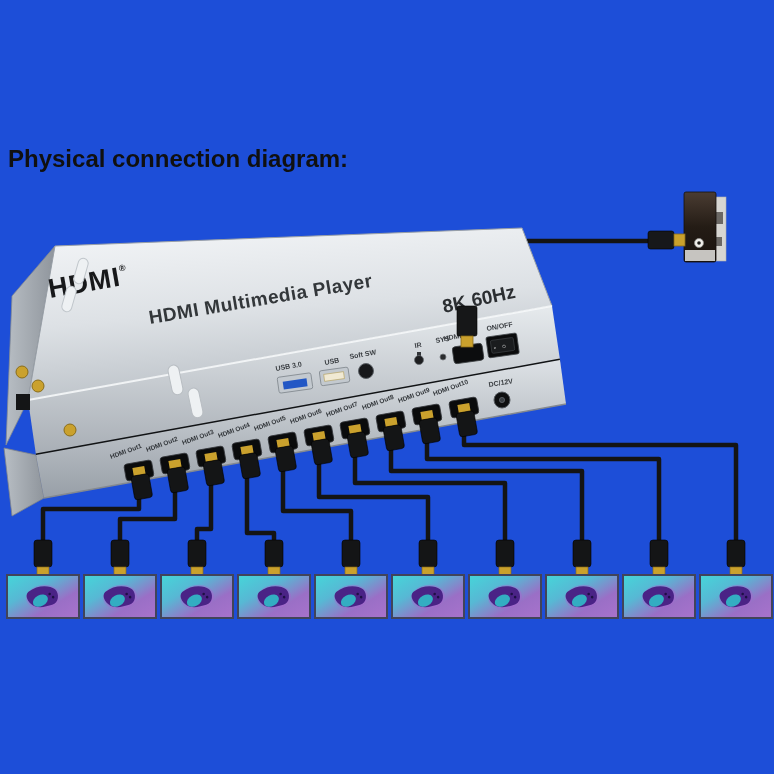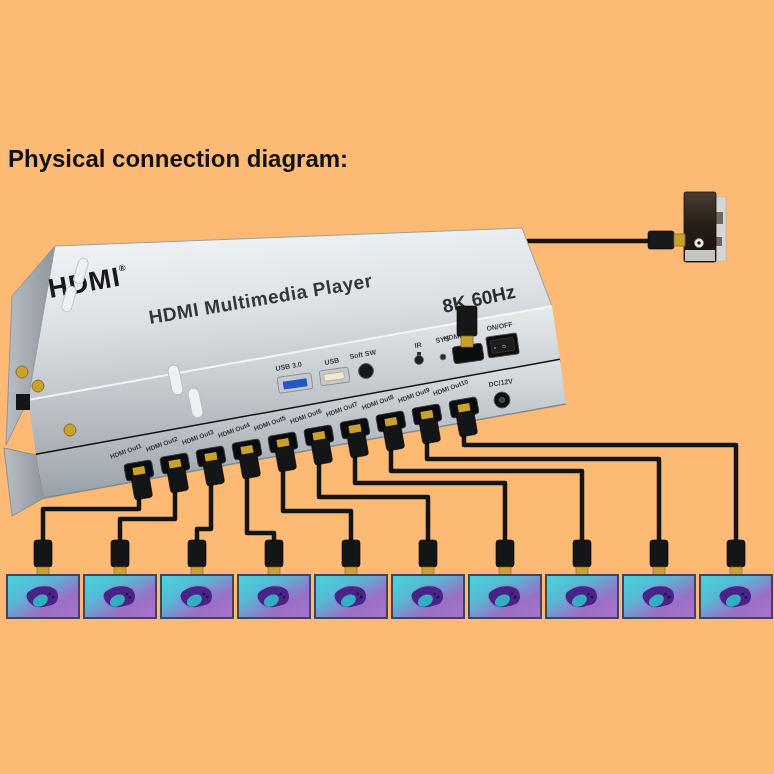--- a/index.html
+++ b/index.html
@@ -1,16 +1,16 @@
 <!DOCTYPE html>
 <html><head>
 <meta charset="utf-8">
 <style>
   html,body{margin:0;padding:0;background:#ffffff;}
-  #stage{position:relative;width:774px;height:774px;background:#fdba74;overflow:hidden;
+  #stage{position:relative;width:774px;height:774px;background:#1d4ed8;overflow:hidden;
          font-family:"Liberation Sans",sans-serif;}
   svg{position:absolute;left:0;top:0;}
   text{font-family:"Liberation Sans",sans-serif;}
   .title{font-size:24px;font-weight:bold;fill:#101010;}
   .lidlabel{font-size:19px;font-weight:bold;fill:#33373a;letter-spacing:.5px;}
   .brand{font-size:27px;font-weight:900;fill:#17181a;letter-spacing:1px;}
   .spec{font-size:19px;font-weight:bold;fill:#2b2e31;}
   .plabel{font-size:7px;font-weight:bold;fill:#3a3e42;}
   .outlabel{font-size:6.5px;font-weight:bold;fill:#33373b;}
   .swmark{font-size:7px;fill:#e8e8e8;font-weight:bold;letter-spacing:2px;}

